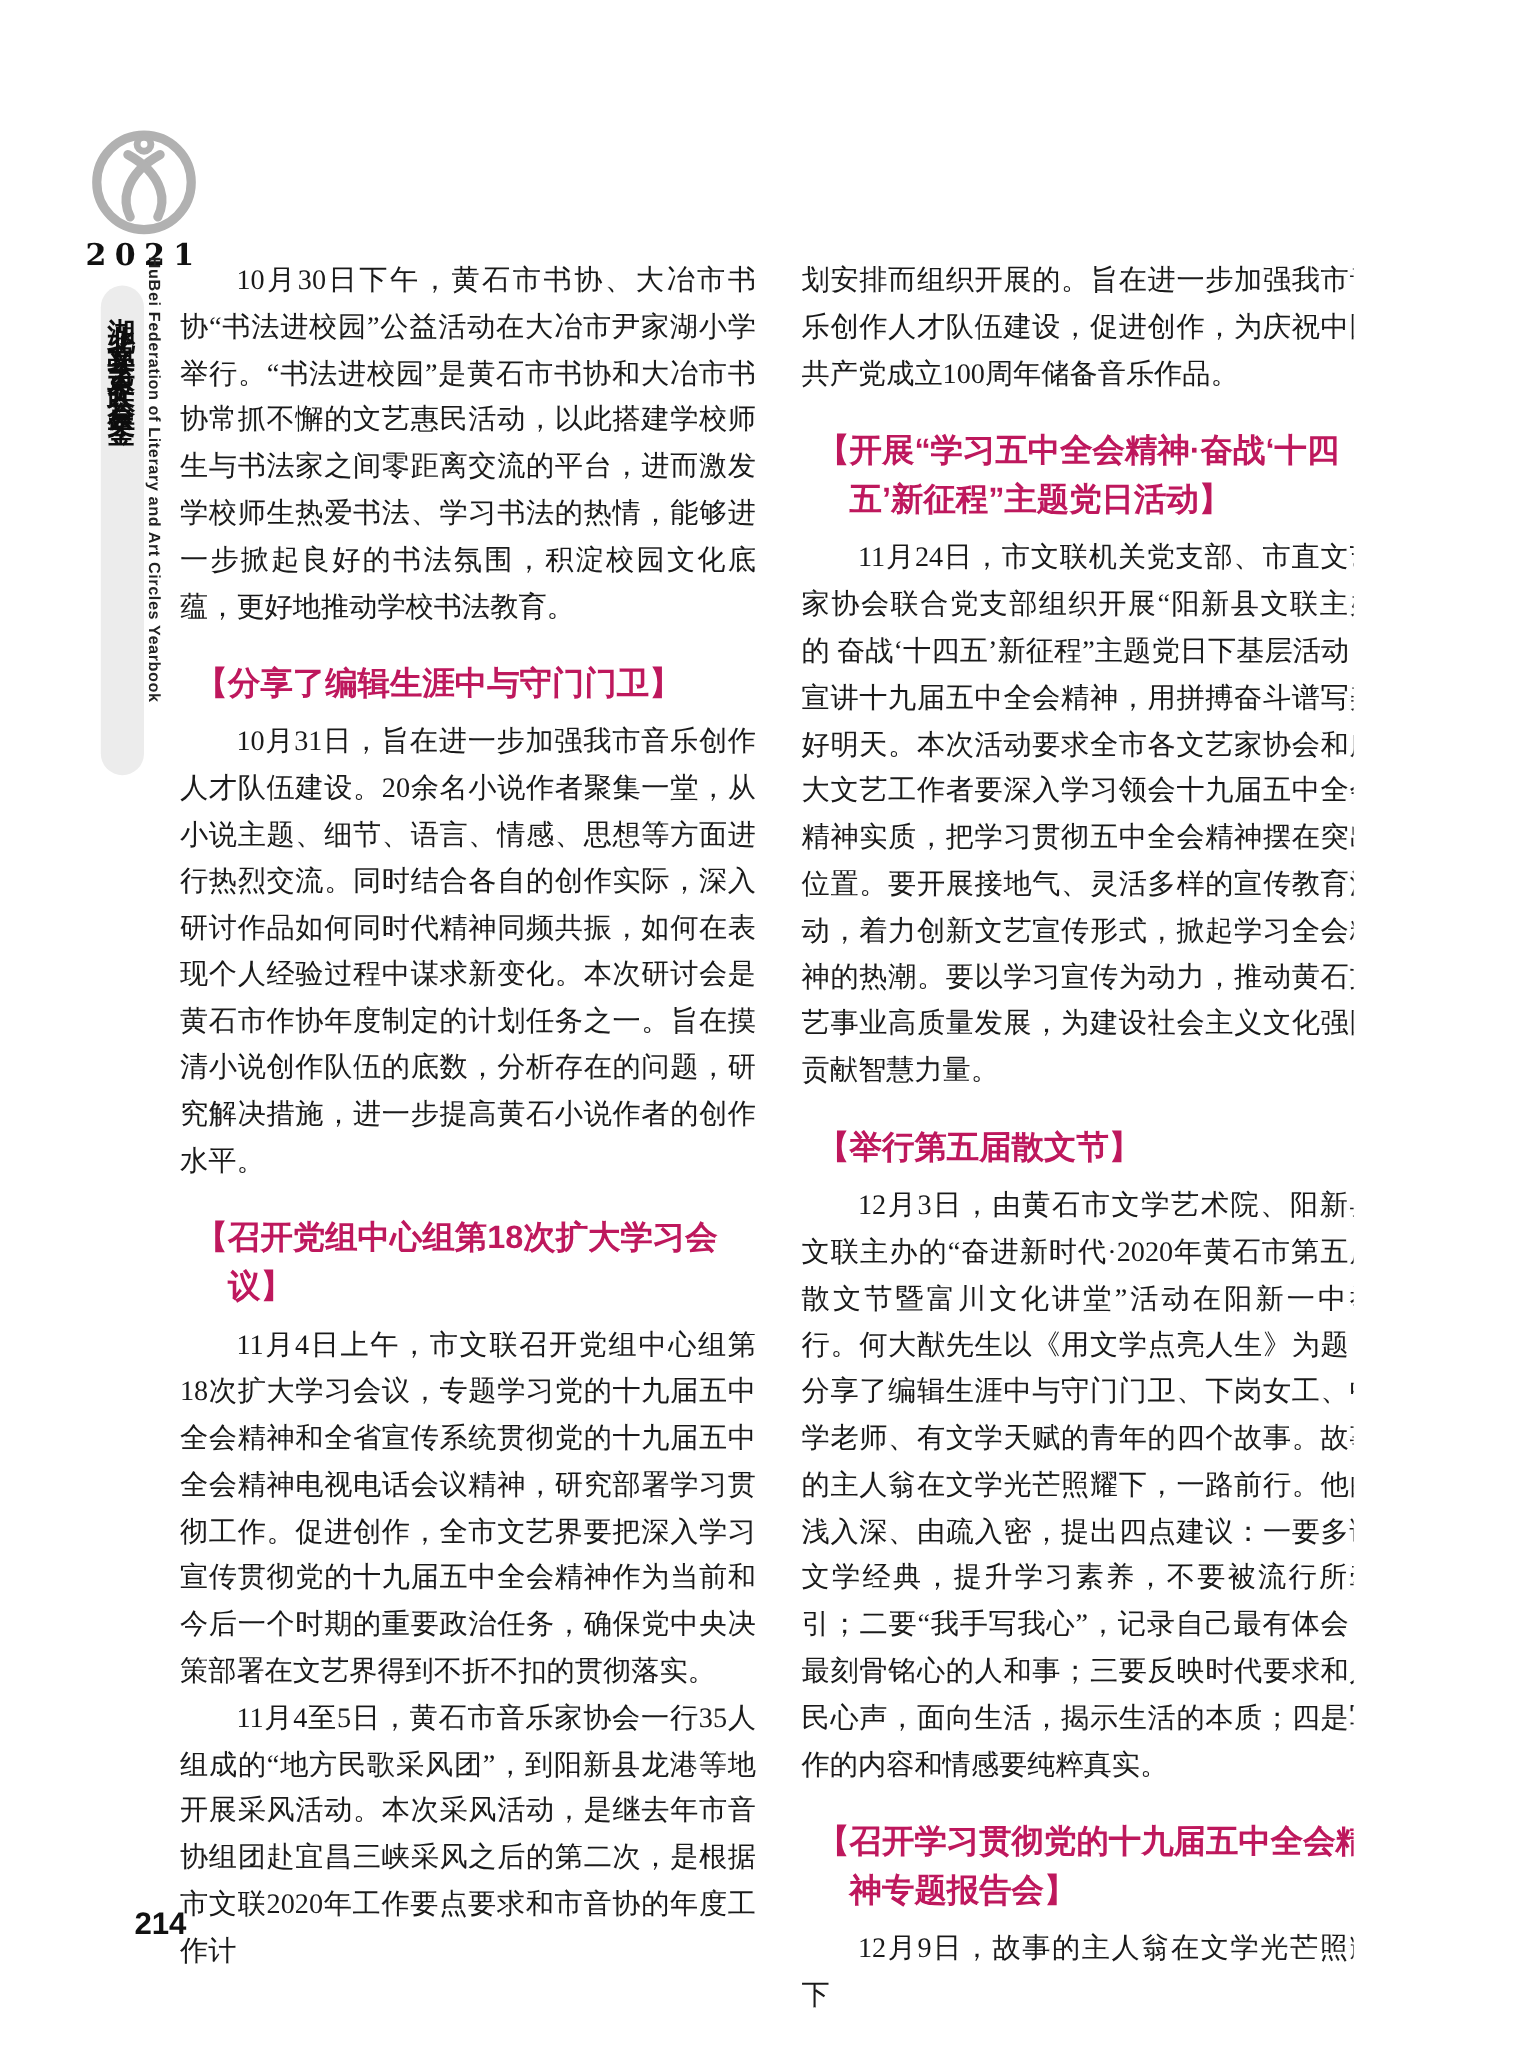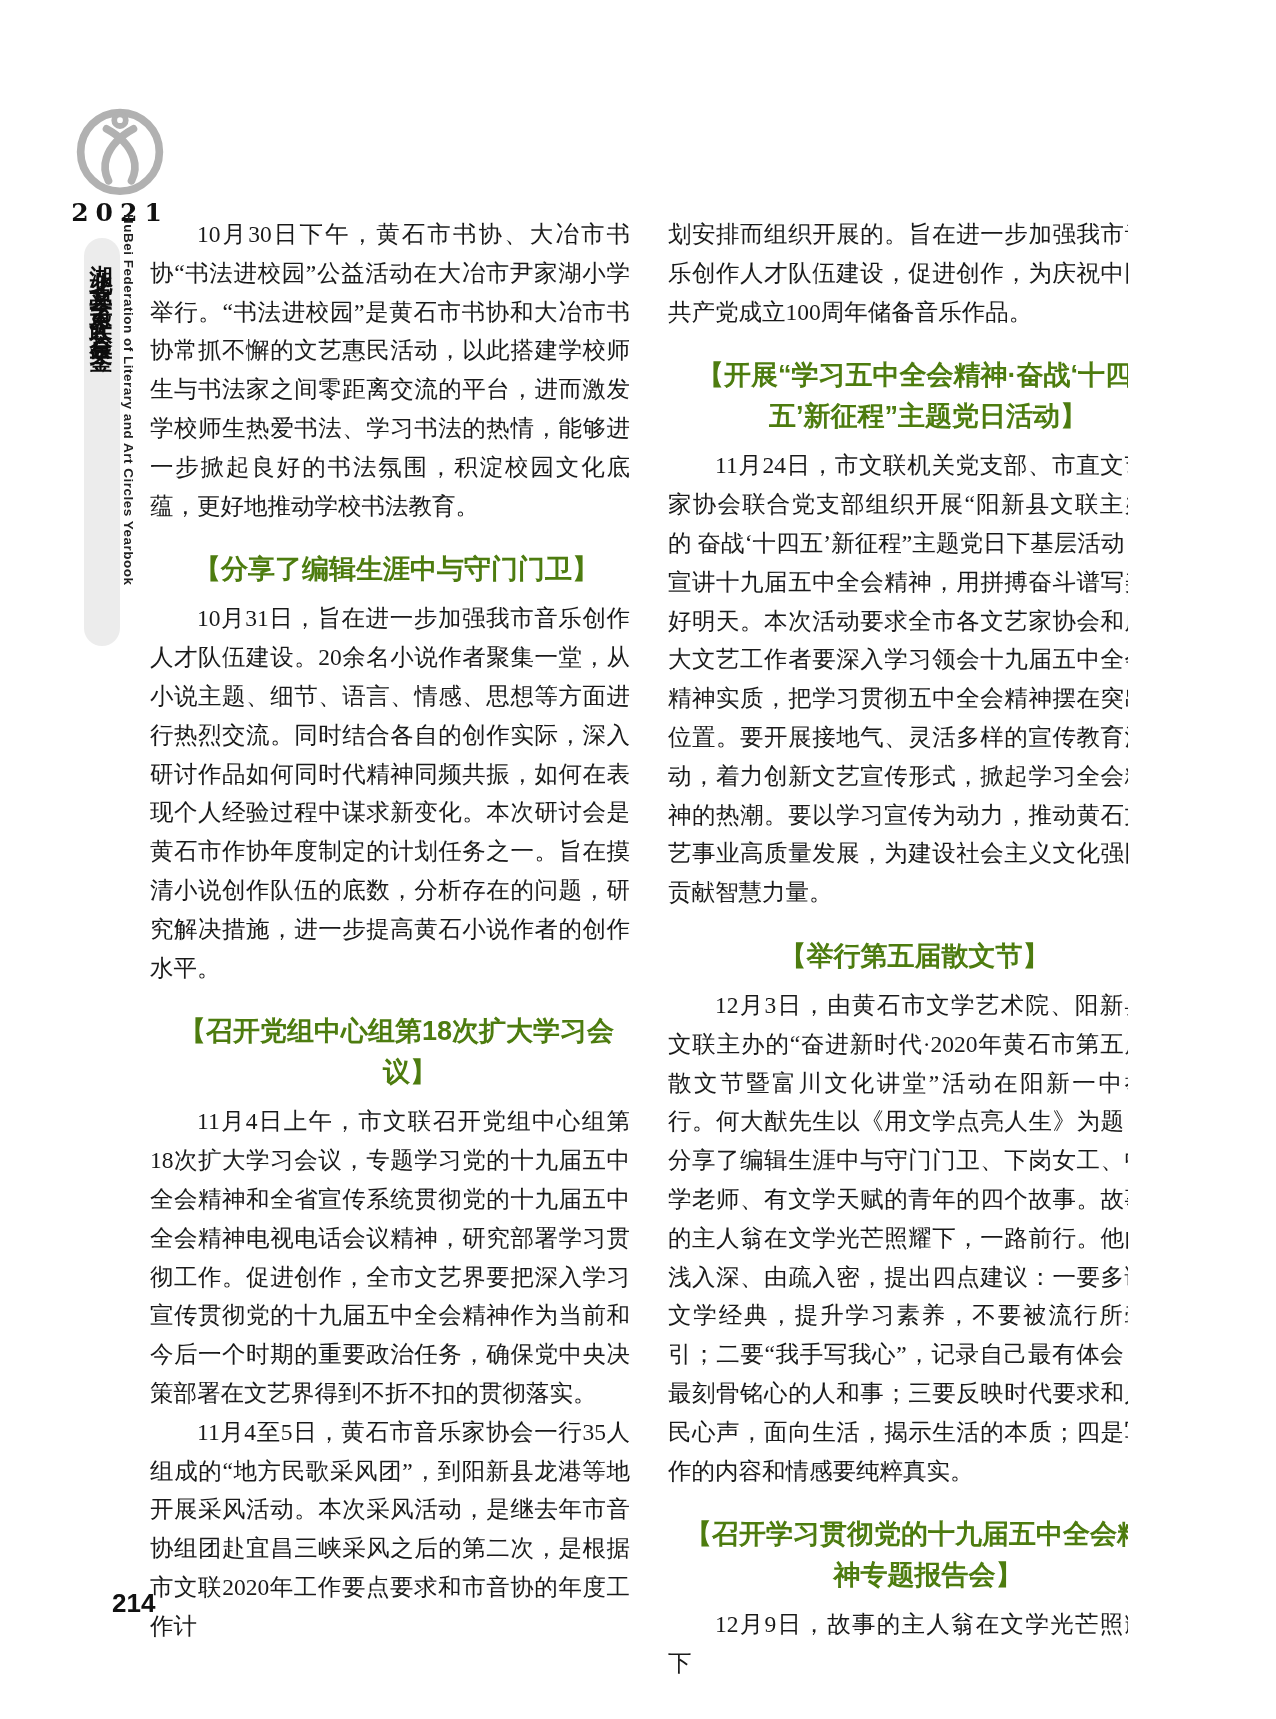--- a/index.html
+++ b/index.html
@@ -47,21 +47,21 @@
   }
   .col-left{left:150px;}
   .col-right{left:668px;}
   .para{margin:0;text-indent:2em;}
   .para.no-indent{text-indent:0;}
   .heading{
     font-family:"Liberation Sans","DejaVu Sans",sans-serif;
     font-weight:900;font-size:27px;line-height:41px;
     margin:24px 0 9px 0;
     padding-left:calc(13px + 1em);text-indent:-1em;
-    text-align:center;color:#4d7c0f;
+    text-align:left;color:#be185d;
   }
   
   .page-number{
     position:absolute;left:112px;top:1588px;
     font-family:"Liberation Sans","DejaVu Sans",sans-serif;
     font-weight:900;font-size:26px;color:#111;
   }
 </style>
 </head>
 <body>

